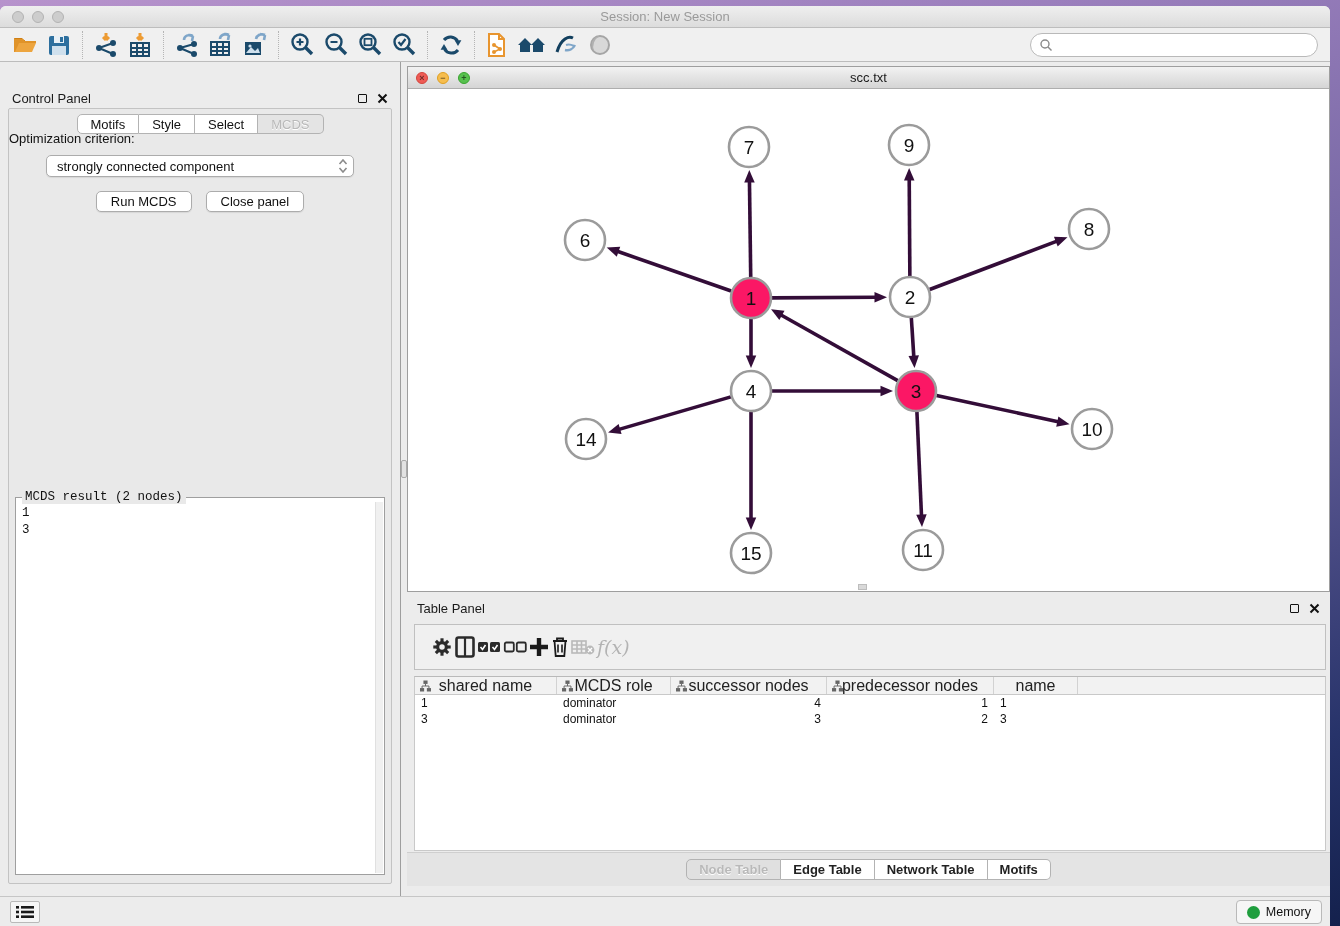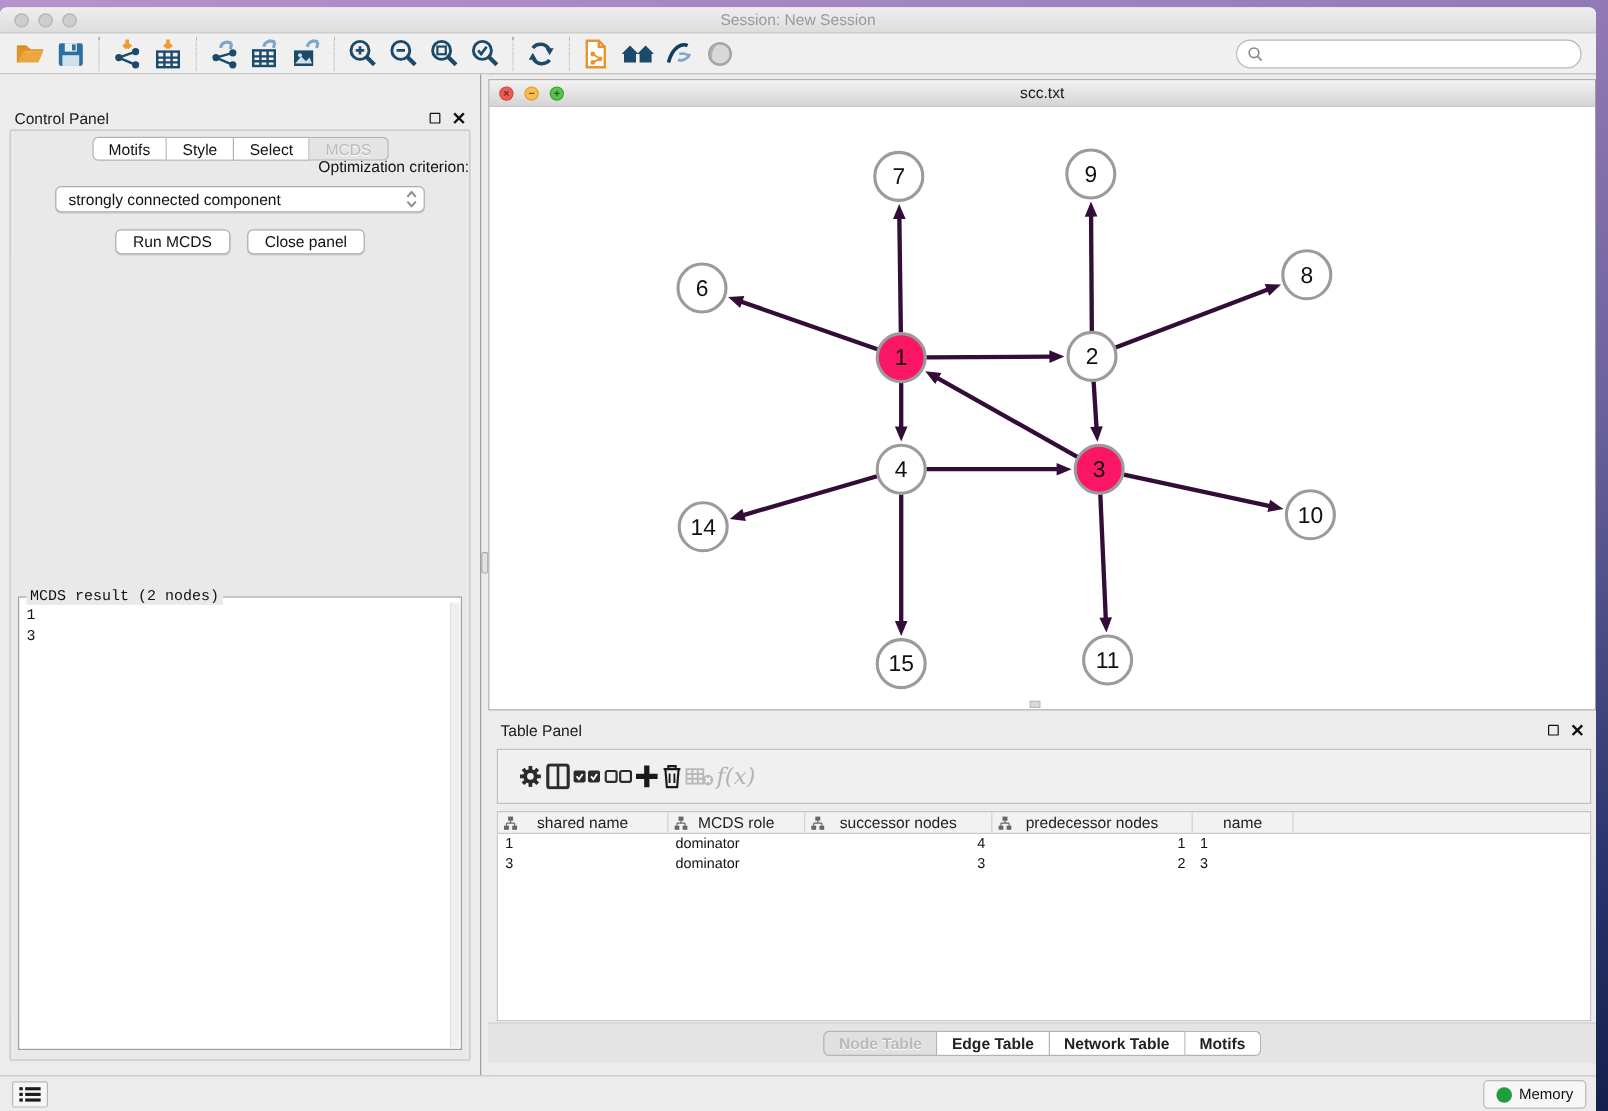--- a/index.html
+++ b/index.html
@@ -39,21 +39,21 @@
 
   .cp-tabs { position:relative; z-index:2; display:flex; justify-content:center; margin-top:4px; }
   .tab { height:20px; padding:0 13px; font-size:13px; line-height:19px; background:#fff;
     border:1px solid #b3b3b3; border-left:none; color:#111; }
   .tab:first-child { border-left:1px solid #b3b3b3; border-radius:5px 0 0 5px; }
   .tab:last-child { border-radius:0 5px 5px 0; }
   .tab.active { background:#e4e4e4; color:#b9b9b9; text-shadow:0 1px 0 #fff; }
 
   .cp-body { position:absolute; left:8px; right:8px; top:46px; bottom:12px;
     background:#e9e9e9; border:1px solid #c3c3c3; border-radius:2px; }
-  .opt-label { margin-top:22px; text-align:right; font-size:13px; color:#111; }
+  .opt-label { margin-top:22px; text-align:left; font-size:13px; color:#111; }
   .criterion { margin:9px auto 0 auto; width:308px; height:22px; background:#fff;
     border:1px solid #acacac; border-radius:5px; display:flex; align-items:center;
     padding-left:10px; font-size:13px; color:#111; box-shadow:0 1px 1px rgba(0,0,0,.08); }
   .criterion .stepper { margin-left:auto; margin-right:5px; }
   .cp-buttons { margin-top:14px; display:flex; justify-content:center; gap:14px; }
   .mac-btn { height:21px; padding:0 14px; background:#fff; border:1px solid #acacac;
     border-radius:5px; font-size:13px; color:#111; box-shadow:0 1px 1px rgba(0,0,0,.08); }
 
   .result-group { position:absolute; left:6px; right:6px; bottom:8px; height:378px;
     border:1px solid #9f9f9f; background:#fff;font-family:Liberation Mono, monospace; }
@@ -92,21 +92,21 @@
   .tp-header { height:24px; display:flex; align-items:center; padding:0 10px; }
   .tp-title { font-size:13px; color:#1a1a1a; }
   .tp-winbtns { margin-left:auto; display:flex; gap:10px; align-items:center; }
   .tp-toolbar { position:absolute; left:7px; right:4px; top:28px; height:46px;
     background:#f0f0f0; border:1px solid #c0c0c0;
     display:flex; align-items:center; padding-left:16px; gap:2px; }
   .tp-tablewrap { position:absolute; left:7px; right:4px; top:80px; bottom:43px;
     background:#fff; border:1px solid #c9c9c9; border-top:1px solid #b9b9b9; overflow:hidden; }
   .thead { display:flex; height:18px; background:#f2f2f2; border-bottom:1px solid #c9c9c9; }
   .th { display:flex; align-items:center; justify-content:center; gap:4px; position:relative;
-    font-size:13px; color:#222; border-right:1px solid #d2d2d2; }
+    font-size:16px; color:#222; border-right:1px solid #d2d2d2; }
   .th .tree { position:absolute; left:5px; top:3px; }
   .trow { display:flex; height:16px; font-size:12px; color:#111; }
   .td { padding:0 6px; line-height:16px; white-space:nowrap; overflow:hidden; }
   .td.num { text-align:right; }
   .tp-tabs { position:absolute; left:0; right:0; bottom:8px; height:34px; background:#e4e4e4;
     border-top:1px solid #cfcfcf; display:flex; align-items:center; justify-content:center; }
   .btab { height:21px; padding:0 12px; line-height:20px; font-size:13px; font-weight:bold;
     color:#222; background:#fff; border:1px solid #b3b3b3; border-left:none; }
   .btab:first-child { border-left:1px solid #b3b3b3; border-radius:5px 0 0 5px; }
   .btab:last-child { border-radius:0 5px 5px 0; }

